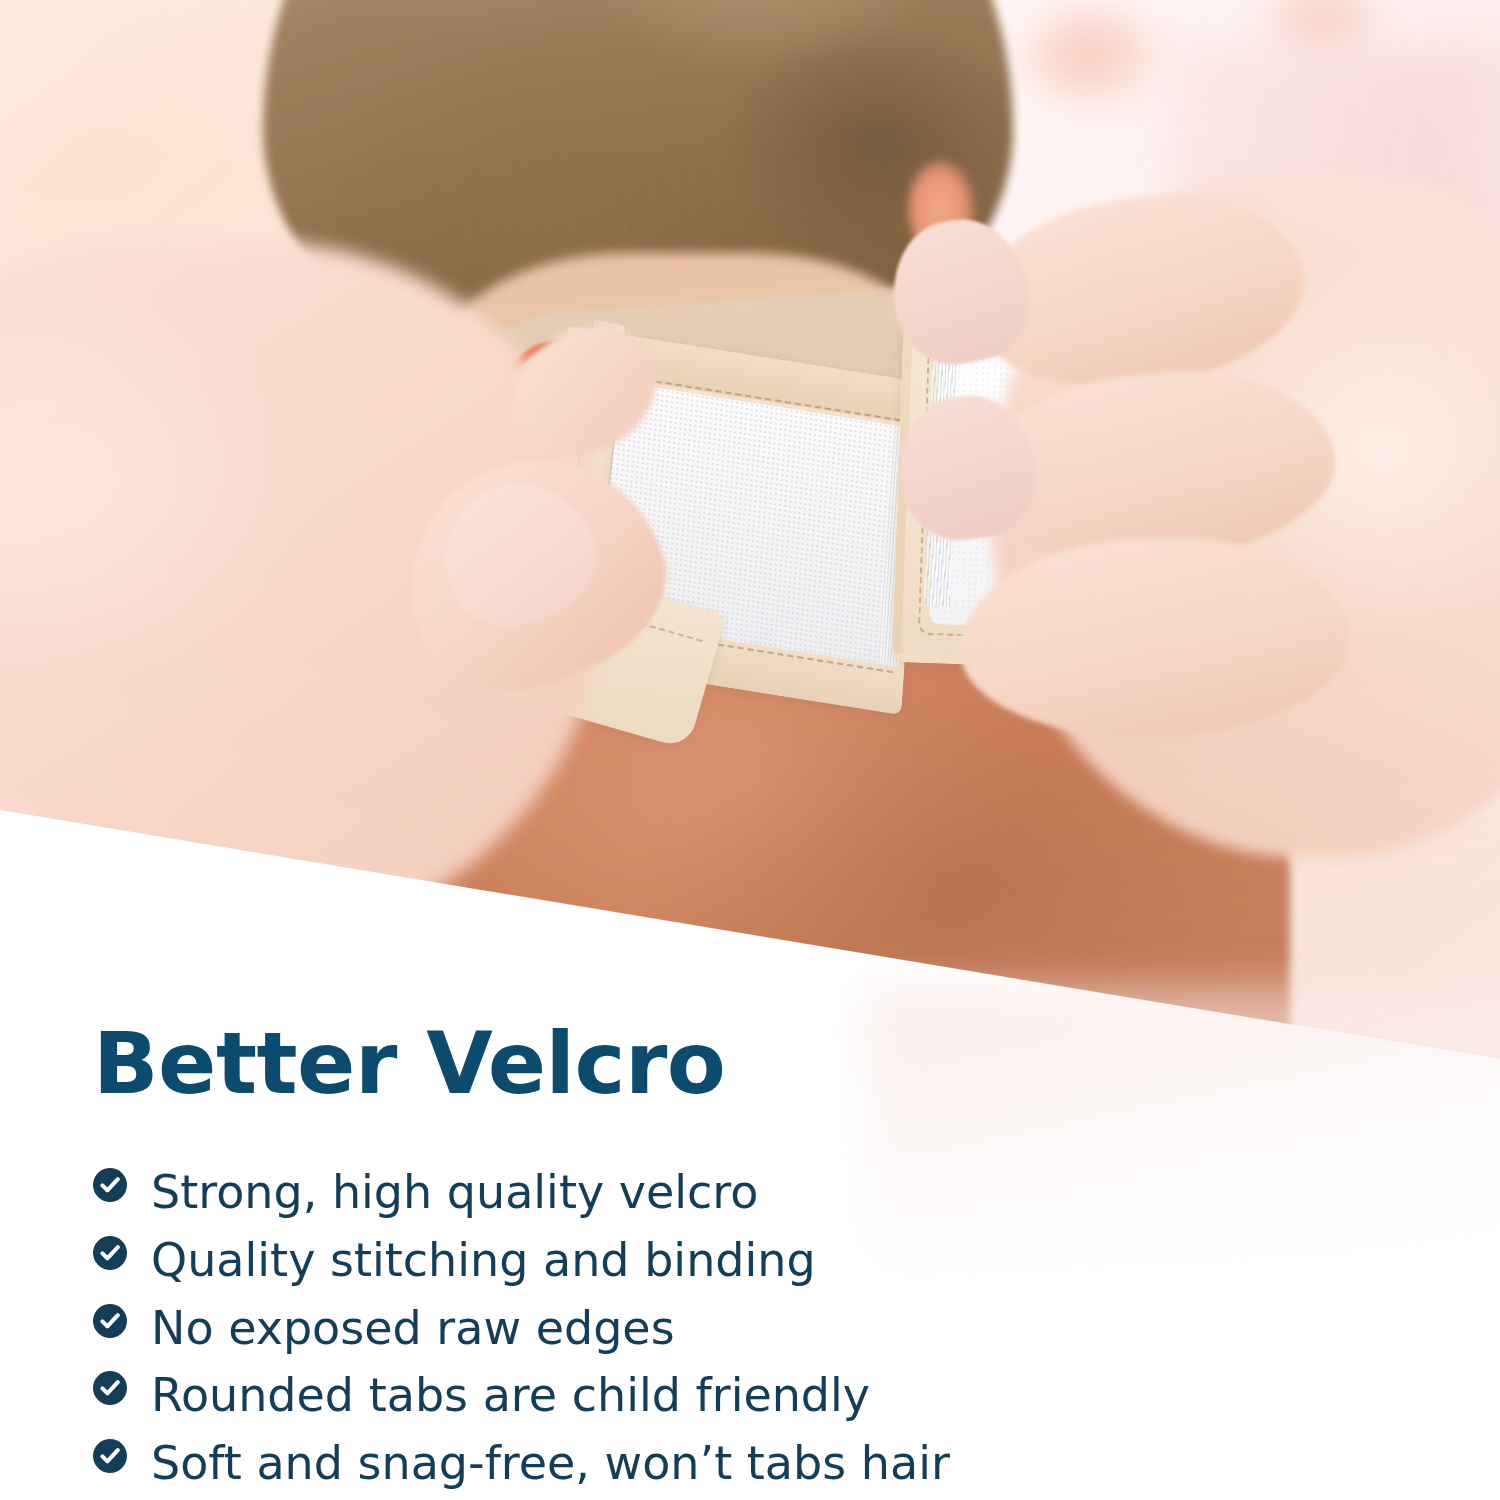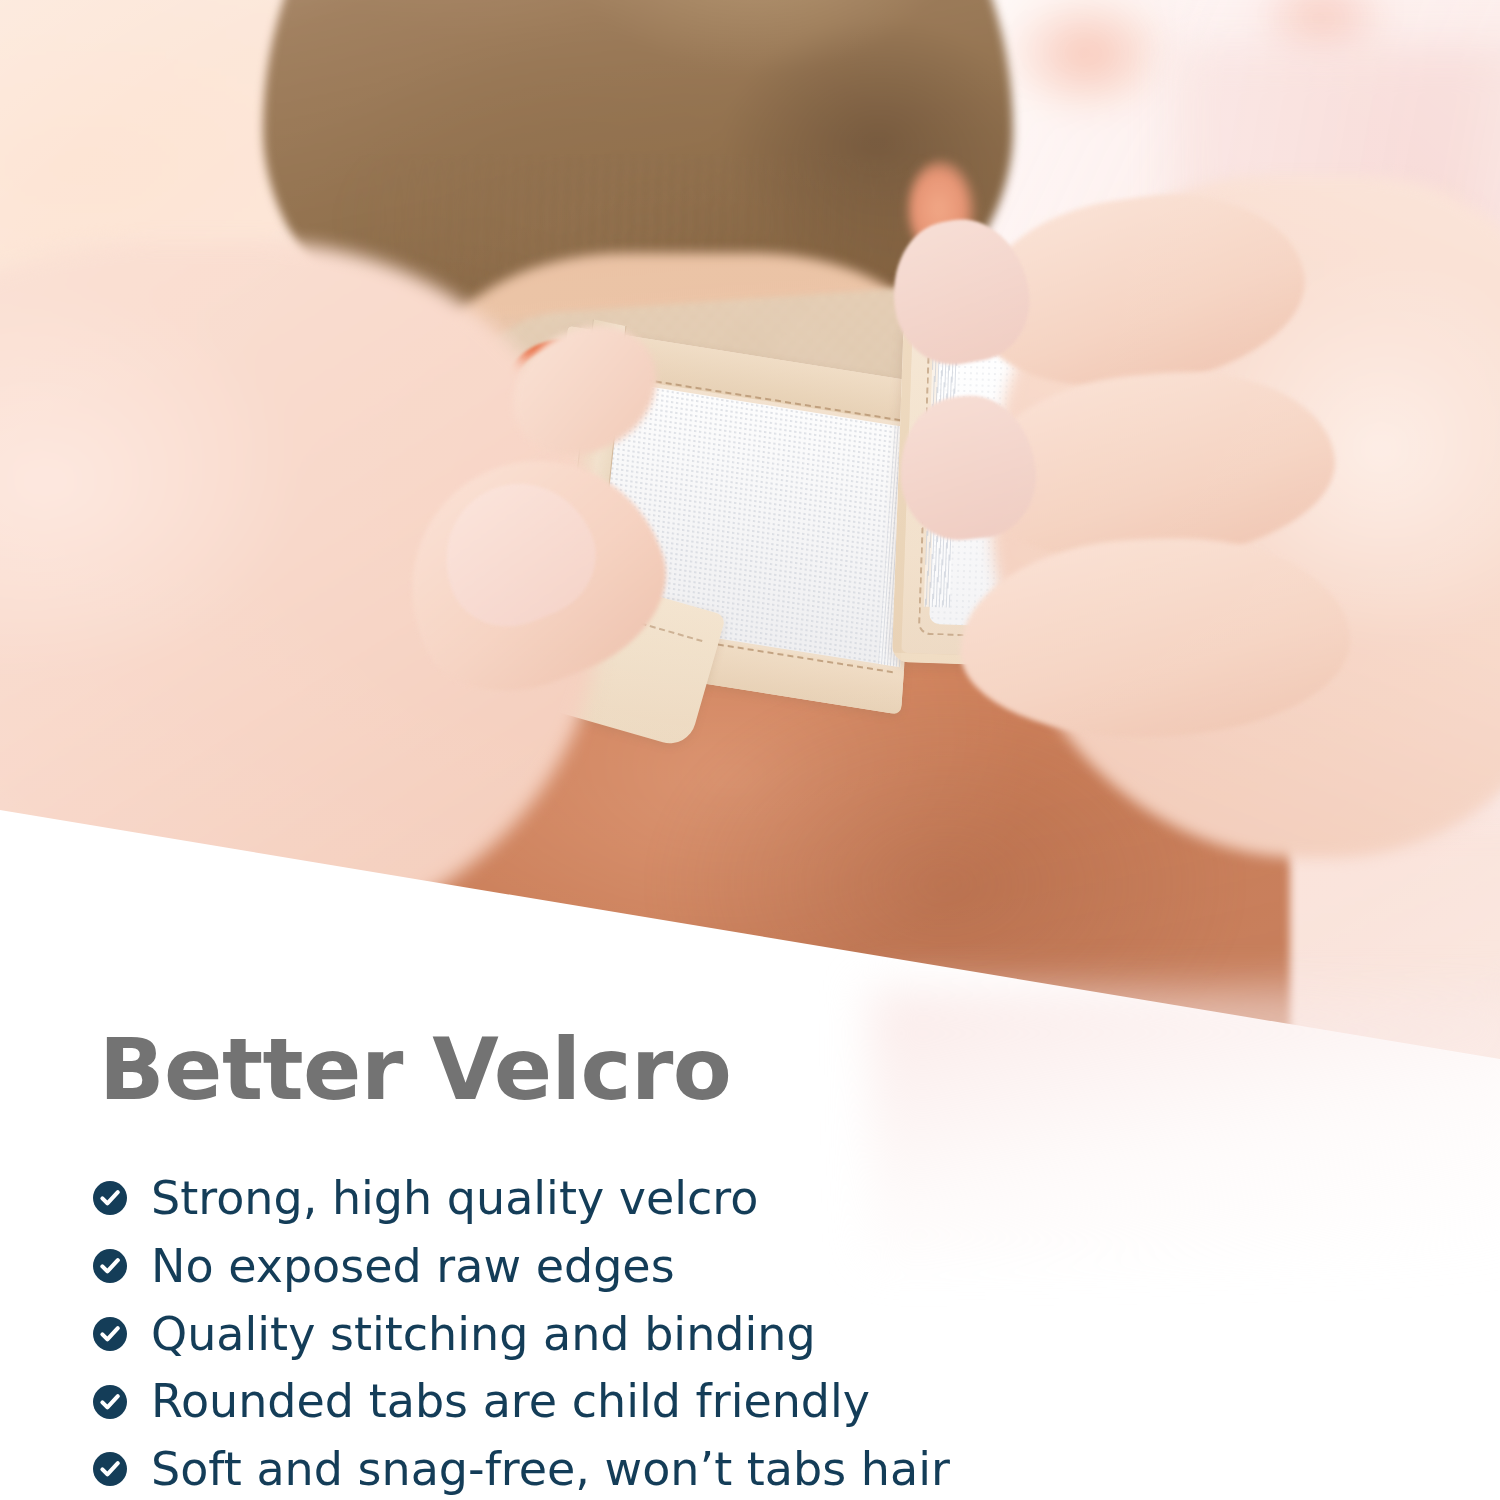--- a/index.html
+++ b/index.html
@@ -475,38 +475,37 @@
   }
 
   .content {
     position: absolute;
     left: 93px;
     top: 1020px;
     width: 1330px;
   }
 
   .headline {
-    margin: 6px;
+    margin: 0;
     font-family: "DejaVu Sans", sans-serif;
     font-size: 86px;
     font-weight: bold;
     line-height: 1.0;
     letter-spacing: -0.5px;
-    color: #737373;
+    color: #0c4a6e;
     white-space: nowrap;
   }
 
   .feature-list {
     list-style: none;
     margin: 62px 0 0 0;
     padding: 0;
   }
   .feature-item {
     display: flex;
-    align-items: center;
     margin-bottom: 19px;
   }
   .check-icon {
     flex: 0 0 auto;
     width: 34px;
     height: 34px;
     margin-right: 24px;
     display: block;
   }
   .feature-text {
@@ -604,29 +603,29 @@
           <path d="M9.4 17.4 L14.4 22.4 L24.8 11.2" fill="none" stroke="#ffffff" stroke-width="4.1" stroke-linecap="round" stroke-linejoin="round"></path>
         </svg>
         <span class="feature-text">Strong, high quality velcro</span>
       </li>
 
       <li class="feature-item">
         <svg class="check-icon" viewBox="0 0 34 34">
           <circle cx="17" cy="17" r="17" fill="#143d58"></circle>
           <path d="M9.4 17.4 L14.4 22.4 L24.8 11.2" fill="none" stroke="#ffffff" stroke-width="4.1" stroke-linecap="round" stroke-linejoin="round"></path>
         </svg>
-        <span class="feature-text">No exposed raw edges</span>
+        <span class="feature-text">Quality stitching and binding</span>
       </li>
 
       <li class="feature-item">
         <svg class="check-icon" viewBox="0 0 34 34">
           <circle cx="17" cy="17" r="17" fill="#143d58"></circle>
           <path d="M9.4 17.4 L14.4 22.4 L24.8 11.2" fill="none" stroke="#ffffff" stroke-width="4.1" stroke-linecap="round" stroke-linejoin="round"></path>
         </svg>
-        <span class="feature-text">Quality stitching and binding</span>
+        <span class="feature-text">No exposed raw edges</span>
       </li>
 
       <li class="feature-item">
         <svg class="check-icon" viewBox="0 0 34 34">
           <circle cx="17" cy="17" r="17" fill="#143d58"></circle>
           <path d="M9.4 17.4 L14.4 22.4 L24.8 11.2" fill="none" stroke="#ffffff" stroke-width="4.1" stroke-linecap="round" stroke-linejoin="round"></path>
         </svg>
         <span class="feature-text">Rounded tabs are child friendly</span>
       </li>
 

